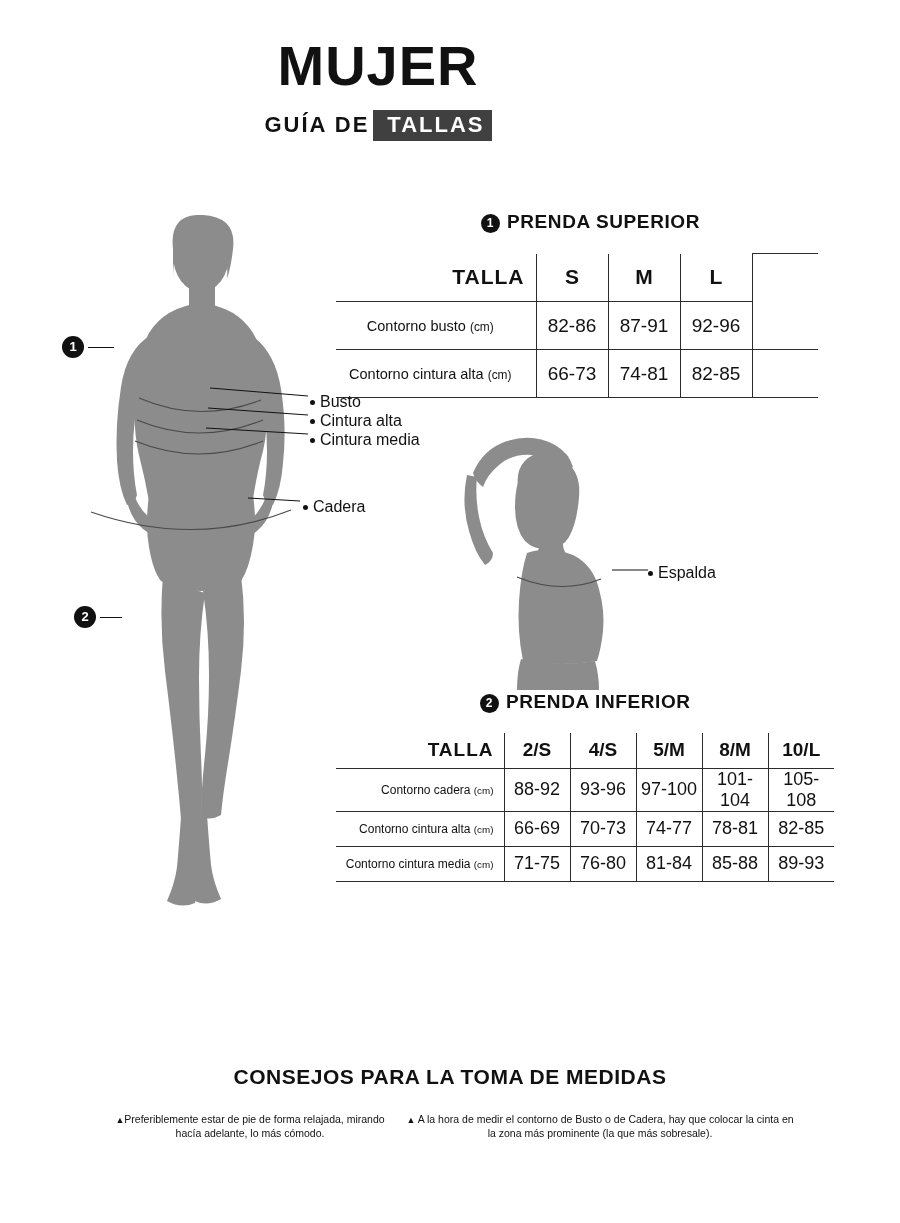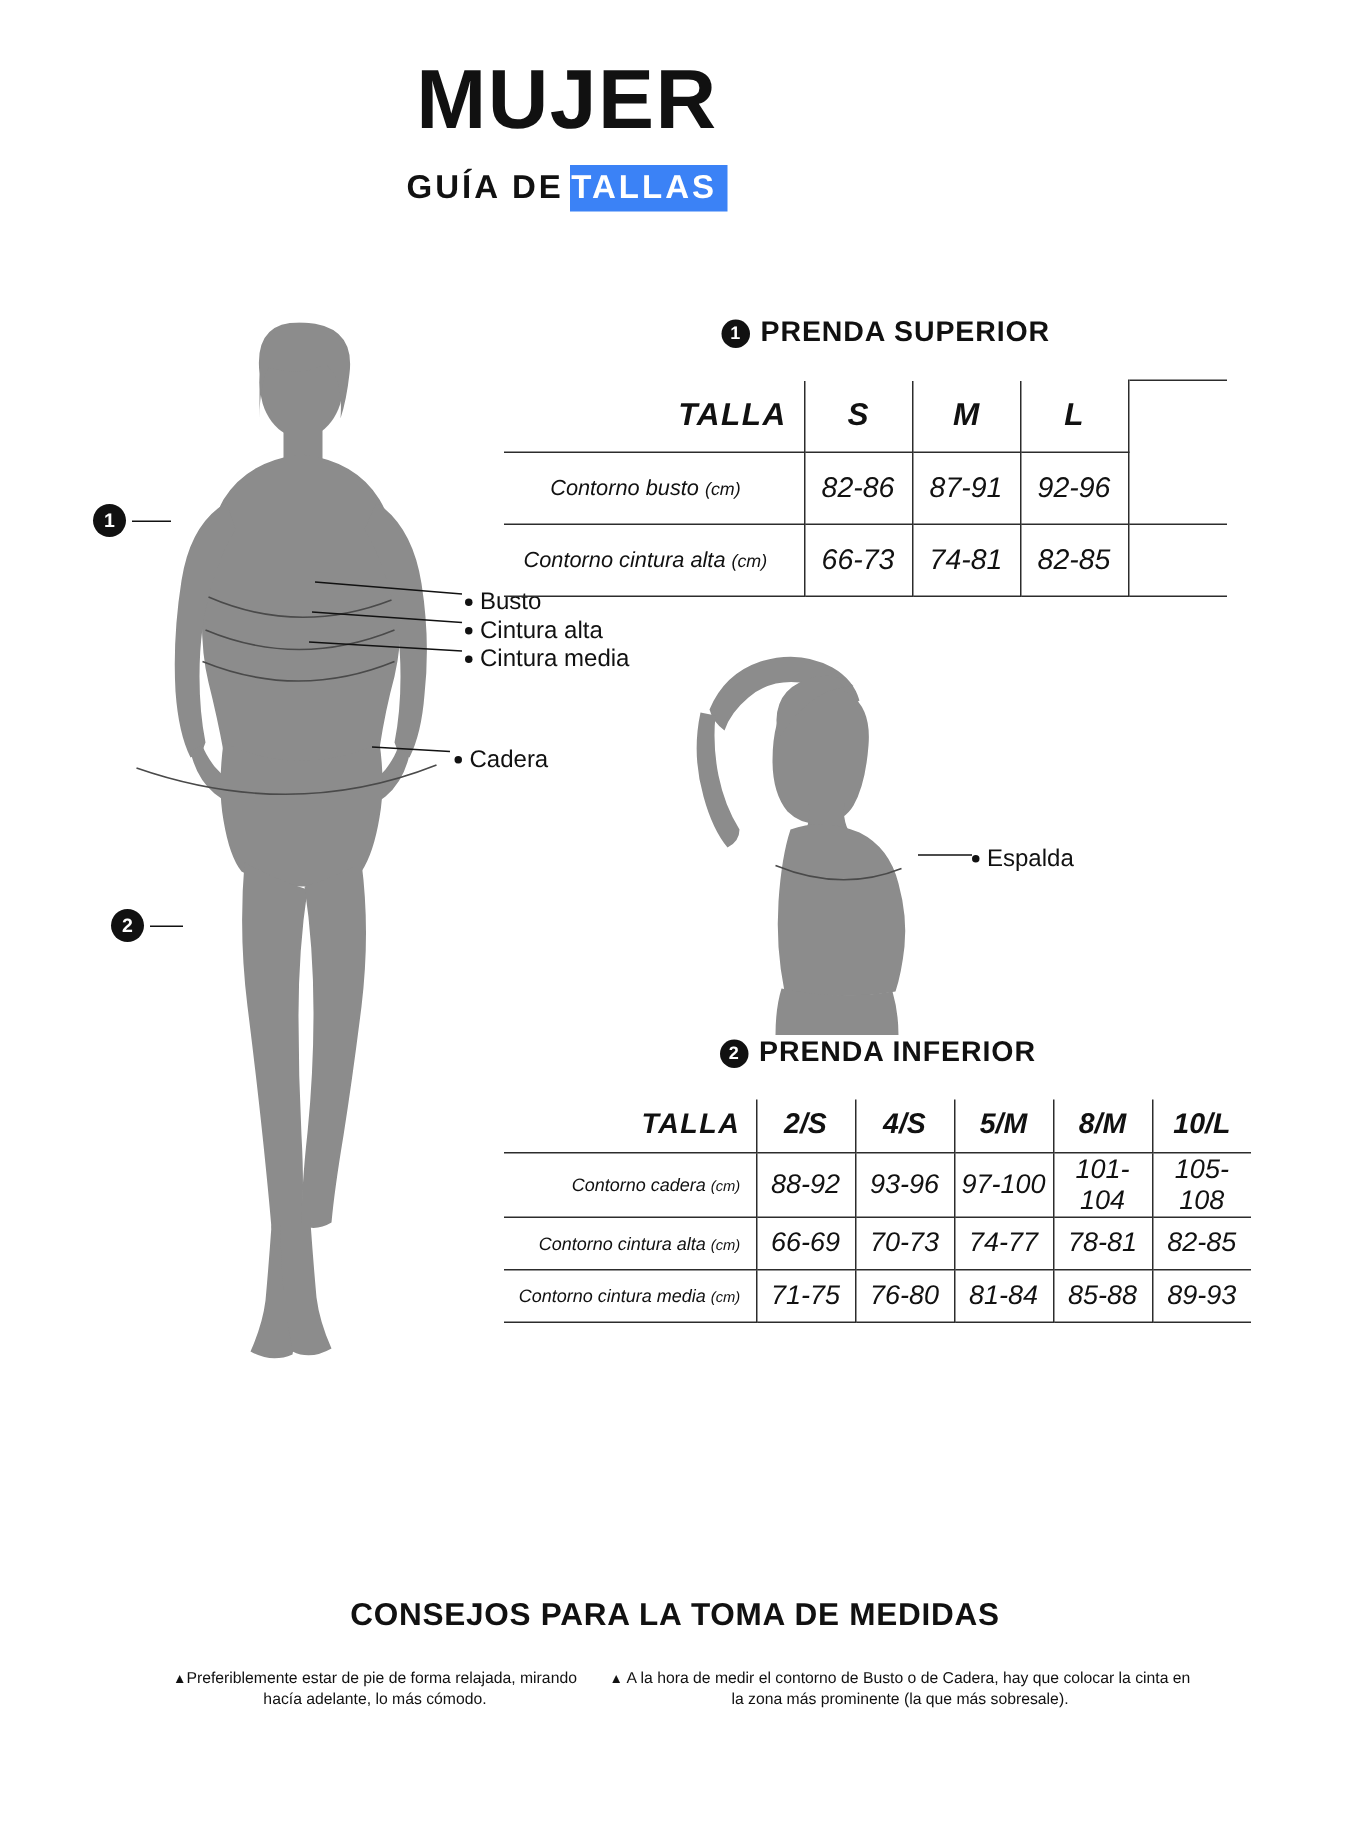--- a/index.html
+++ b/index.html
@@ -34,23 +34,23 @@
     color: #111;
   }
   .title-sub {
     margin-top: 16px;
     font-size: 22px;
     font-weight: 700;
     letter-spacing: 2px;
     color: #111;
   }
   .title-sub .hl {
-    background: #3b82f6;
+    background: #404040;
     color: #fff;
-    padding: 2px 7px 3px 1px;
+    padding: 2px 7px 3px 14px;
     margin-left: 4px;
     display: inline-block;
   }
 
   
   .figure-front {
     position: absolute;
     left: 55px;
     top: 215px;
     width: 270px;
@@ -133,21 +133,20 @@
     vertical-align: 1px;
     font-weight: 700;
   }
   .head-superior { left: 481px; top: 211px; }
   .head-inferior { left: 480px; top: 691px; }
 
   
   .tbl {
     position: absolute;
     border-collapse: collapse;
-    font-style: italic;
   }
   .tbl td, .tbl th {
     border-bottom: 1px solid #2c2c2c;
     border-right: 1px solid #2c2c2c;
     padding: 0;
     text-align: center;
     color: #111;
     font-weight: 400;
   }
   .tbl tr:first-child th, .tbl tr:first-child td { border-top: 1px solid #2c2c2c; }

